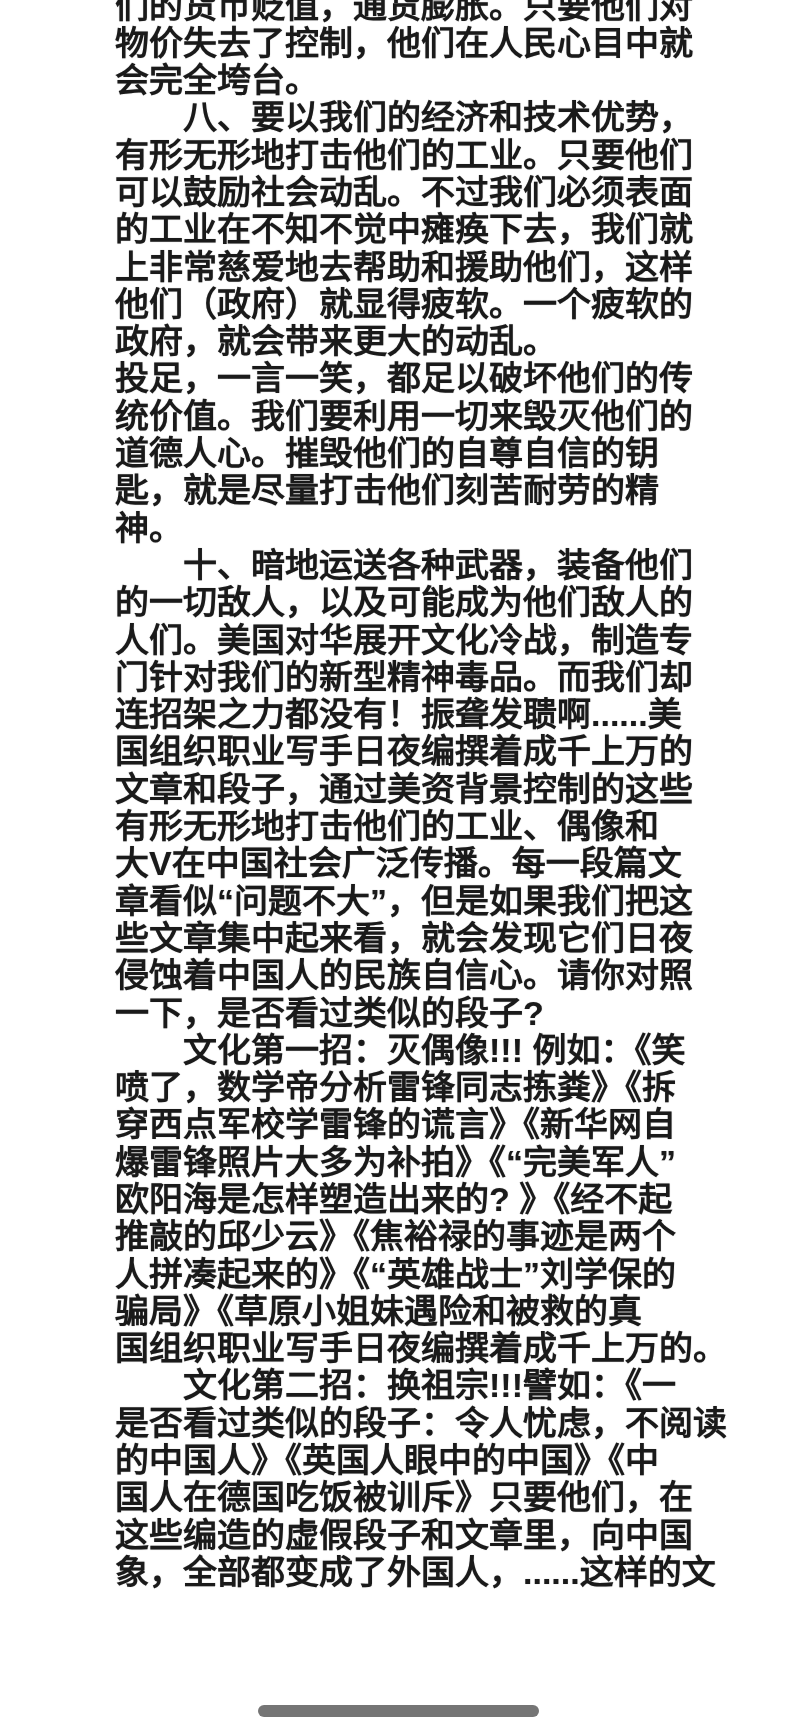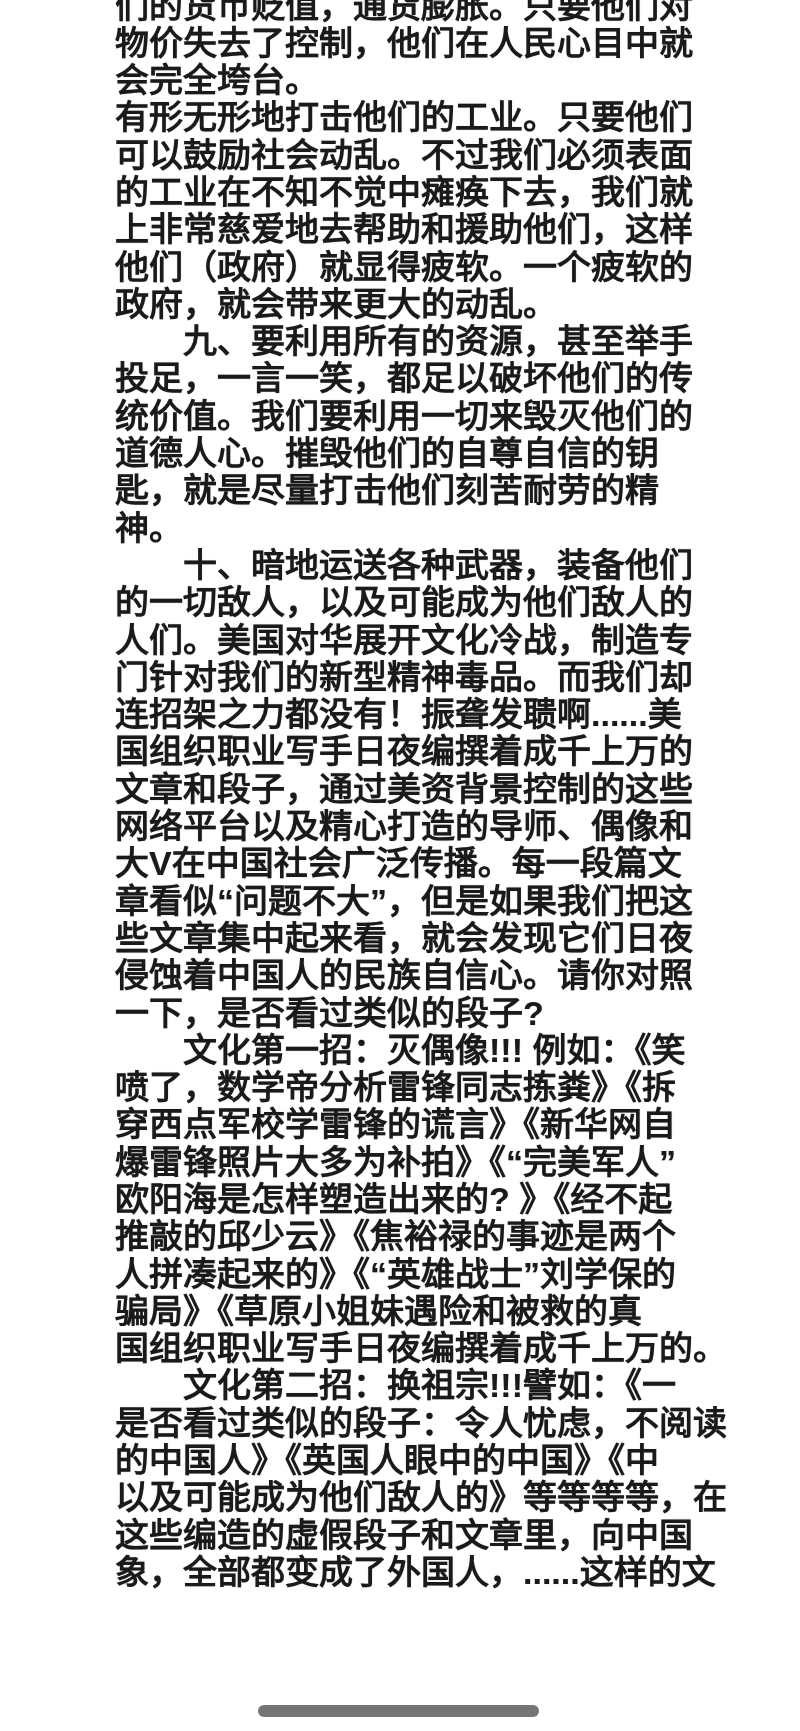--- a/index.html
+++ b/index.html
@@ -52,54 +52,54 @@
 </style>
 </head>
 <body>
 
 <div class="page">
   <div class="scroll-bar"></div>
   <div class="text-column">
       <div class="line">们的货币贬值，通货膨胀。只要他们对</div>
       <div class="line">物价失去了控制，他们在人民心目中就</div>
       <div class="line">会完全垮台。</div>
+      <div class="line indent">八、要以我们的经济和技术优势，</div>
       <div class="line">有形无形地打击他们的工业。只要他们</div>
       <div class="line">可以鼓励社会动乱。不过我们必须表面</div>
       <div class="line">的工业在不知不觉中瘫痪下去，我们就</div>
       <div class="line">上非常慈爱地去帮助和援助他们，这样</div>
       <div class="line">他们（政府）就显得疲软。一个疲软的</div>
       <div class="line">政府，就会带来更大的动乱。</div>
-      <div class="line indent">九、要利用所有的资源，甚至举手</div>
       <div class="line">投足，一言一笑，都足以破坏他们的传</div>
       <div class="line">统价值。我们要利用一切来毁灭他们的</div>
       <div class="line">道德人心。摧毁他们的自尊自信的钥</div>
       <div class="line">匙，就是尽量打击他们刻苦耐劳的精</div>
       <div class="line">神。</div>
       <div class="line indent">十、暗地运送各种武器，装备他们</div>
       <div class="line">的一切敌人，以及可能成为他们敌人的</div>
       <div class="line">人们。美国对华展开文化冷战，制造专</div>
       <div class="line">门针对我们的新型精神毒品。而我们却</div>
       <div class="line">连招架之力都没有！振聋发聩啊......美</div>
       <div class="line">国组织职业写手日夜编撰着成千上万的</div>
       <div class="line">文章和段子，通过美资背景控制的这些</div>
-      <div class="line">网络平台以及精心打造的导师、偶像和</div>
+      <div class="line">有形无形地打击他们的工业、偶像和</div>
       <div class="line">大V在中国社会广泛传播。每一段篇文</div>
       <div class="line">章看似“问题不大”，但是如果我们把这</div>
       <div class="line">些文章集中起来看，就会发现它们日夜</div>
       <div class="line">侵蚀着中国人的民族自信心。请你对照</div>
       <div class="line">一下，是否看过类似的段子?</div>
       <div class="line indent">文化第一招：灭偶像!!! 例如：《笑</div>
       <div class="line">喷了，数学帝分析雷锋同志拣粪》《拆</div>
       <div class="line">穿西点军校学雷锋的谎言》《新华网自</div>
       <div class="line">爆雷锋照片大多为补拍》《“完美军人”</div>
       <div class="line">欧阳海是怎样塑造出来的? 》《经不起</div>
       <div class="line">推敲的邱少云》《焦裕禄的事迹是两个</div>
       <div class="line">人拼凑起来的》《“英雄战士”刘学保的</div>
       <div class="line">骗局》《草原小姐妹遇险和被救的真</div>
       <div class="line">国组织职业写手日夜编撰着成千上万的。</div>
       <div class="line indent">文化第二招：换祖宗!!!譬如：《一</div>
       <div class="line">是否看过类似的段子：令人忧虑，不阅读</div>
       <div class="line">的中国人》《英国人眼中的中国》《中</div>
-      <div class="line">以及可能成为他们敌人的》等等等等，在</div>
+      <div class="line">国人在德国吃饭被训斥》只要他们，在</div>
       <div class="line">这些编造的虚假段子和文章里，向中国</div>
       <div class="line">象，全部都变成了外国人，......这样的文</div>
     </div>
 </div>
 
 </body></html>

